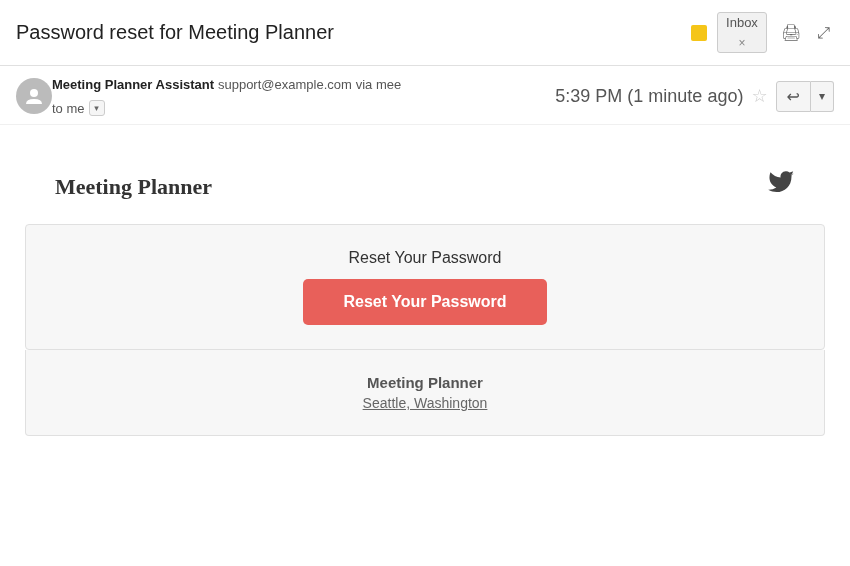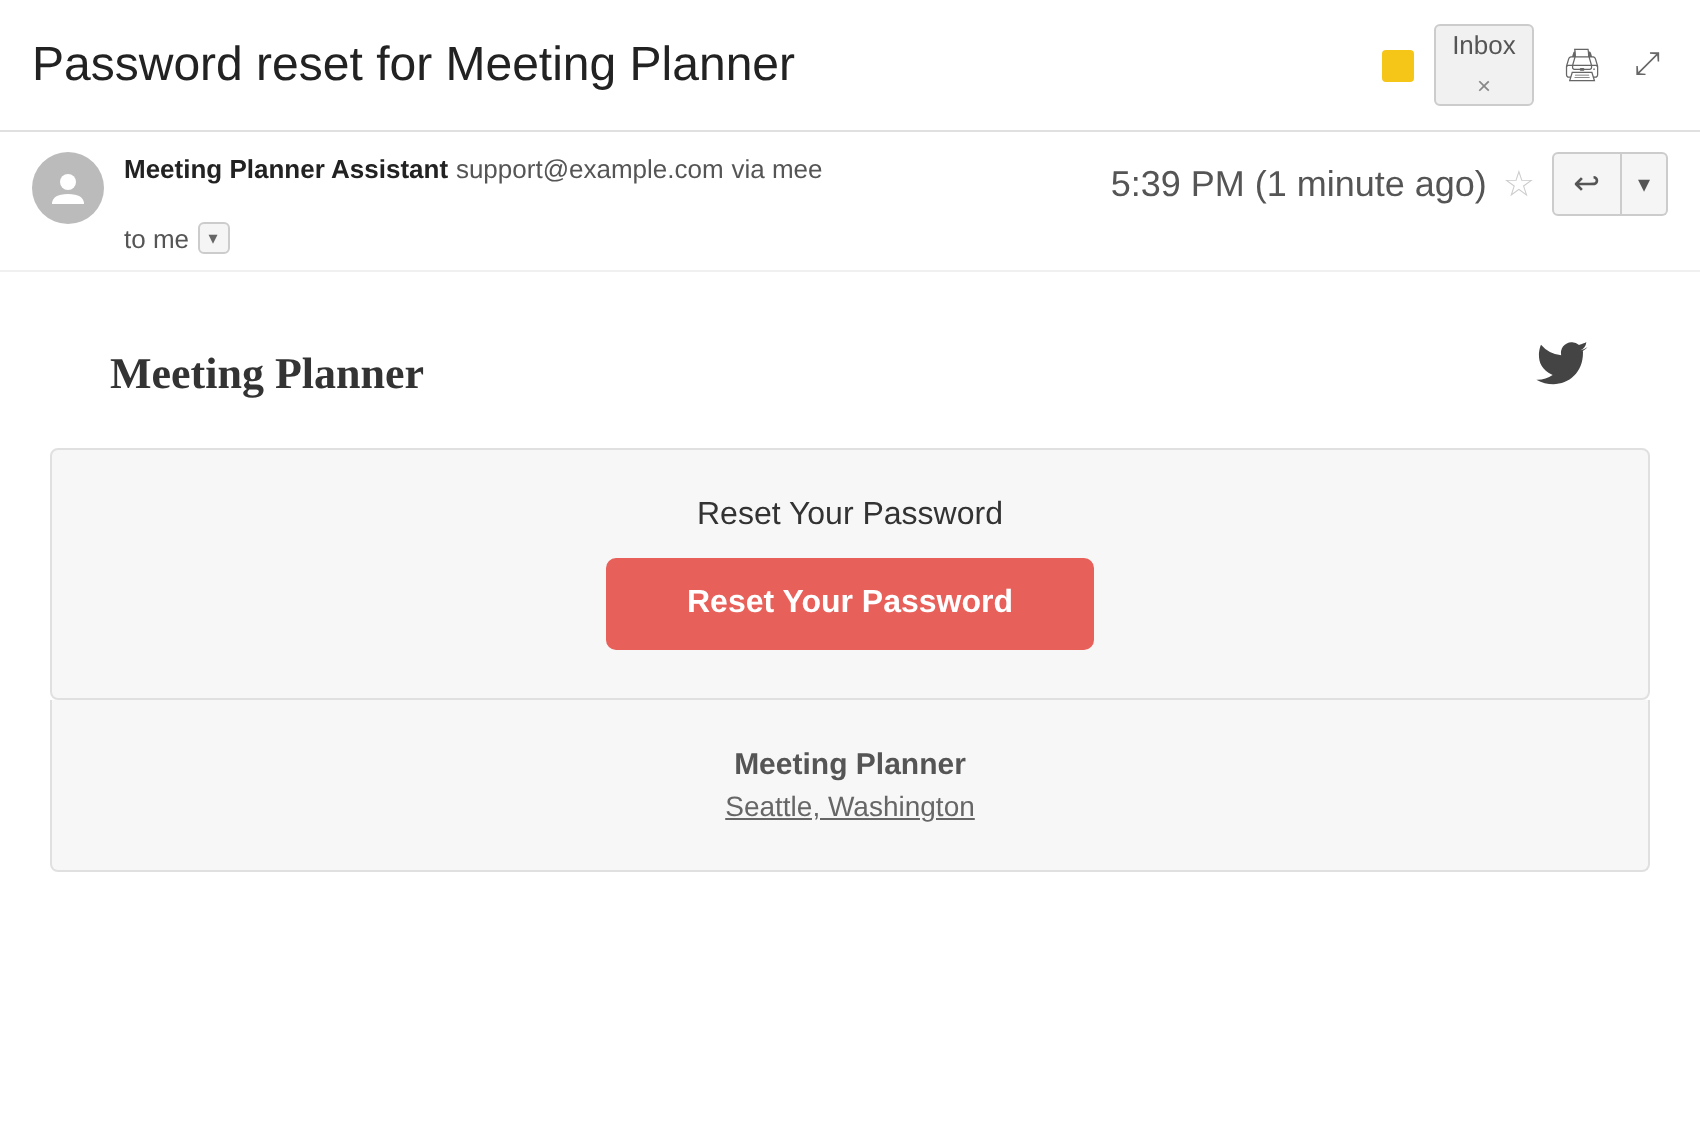--- a/index.html
+++ b/index.html
@@ -15,21 +15,21 @@
 
     
     .email-header {
       display: flex;
       align-items: center;
       padding: 12px 16px;
       border-bottom: 1px solid #e0e0e0;
       gap: 10px;
     }
     .email-subject {
-      font-size: 24px;
+      font-size: 20px;
       font-weight: 400;
       color: #222;
       flex: 1;
     }
     .label-badge {
       width: 16px;
       height: 16px;
       background: #f5c518;
       border-radius: 2px;
       display: inline-block;
@@ -62,24 +62,23 @@
       border: none;
       cursor: pointer;
       font-size: 16px;
       color: #666;
       padding: 4px;
     }
 
     
     .sender-row {
       display: flex;
-      align-items: flex-start;
+      align-items: center;
       padding: 10px 16px 8px 16px;
       border-bottom: 1px solid #f0f0f0;
-      gap: 10px;
     }
     .avatar-circle {
       width: 36px;
       height: 36px;
       border-radius: 50%;
       background: #bbb;
       display: flex;
       align-items: center;
       justify-content: center;
       color: #fff;
@@ -99,21 +98,21 @@
       font-size: 13px;
     }
     .sender-via {
       color: #555;
       font-size: 13px;
     }
     .to-me-row {
       display: flex;
       align-items: center;
       gap: 4px;
-      margin-top: 19px;
+      margin-top: 8px;
       font-size: 13px;
       color: #555;
     }
     .dropdown-arrow {
       background: #f5f5f5;
       border: 1px solid #ccc;
       border-radius: 3px;
       width: 16px;
       height: 16px;
       display: inline-flex;
@@ -163,21 +162,21 @@
     }
 
     
     .email-body {
       padding: 20px 16px;
     }
 
     
     .content-area {
       max-width: 800px;
-      margin: 4px auto;
+      margin: 15px auto;
     }
 
     .branding-row {
       display: flex;
       align-items: center;
       justify-content: space-between;
       padding: 10px 30px 20px 30px;
     }
     .brand-name {
       font-family: Georgia, serif;

